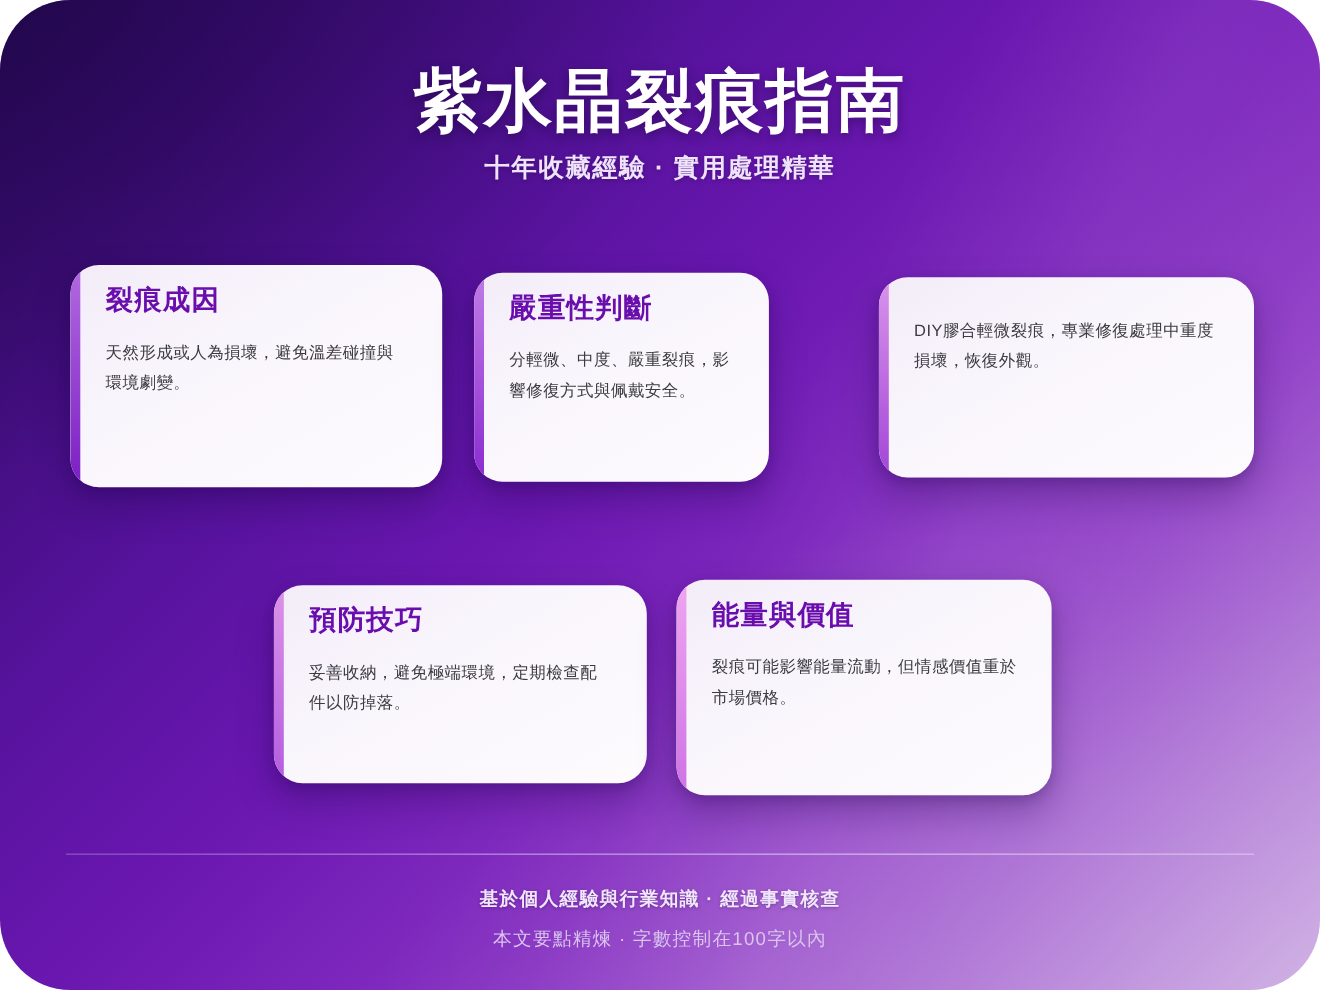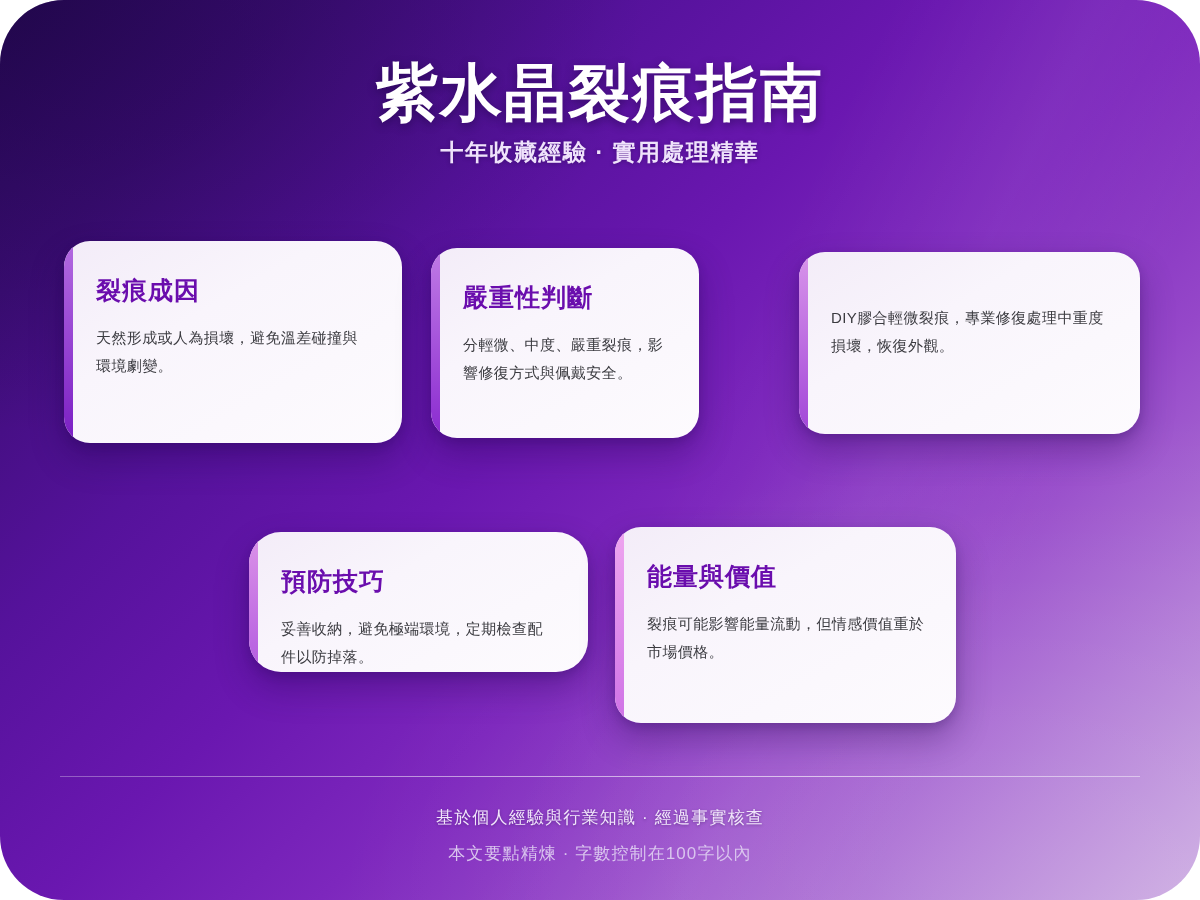--- a/index.html
+++ b/index.html
@@ -74,21 +74,21 @@
 
   
   .card {
     position: absolute;
     box-sizing: border-box;
     background: linear-gradient(150deg, #f3ecf8 0%, #f9f5fc 38%, #fdfbfe 100%);
     border-radius: 26px;
     box-shadow:
       0 16px 34px rgba(30, 0, 70, 0.30),
       0 4px 10px rgba(30, 0, 70, 0.18);
-    padding: 34px 30px 26px 32px;
+    padding: 17px 30px 26px 32px;
     overflow: hidden;
     z-index: 3;
   }
   .card .accent {
     position: absolute;
     left: 0;
     top: 0;
     bottom: 0;
     width: 9px;
     border-top-left-radius: 26px;
@@ -107,21 +107,21 @@
     font-size: 15px;
     line-height: 1.85;
     color: #3b3b40;
     letter-spacing: 0.4px;
   }
 
   
   #card-0 { left: 64px;  top: 241px; width: 338px; height: 202px; }
   #card-1 { left: 431px; top: 248px; width: 268px; height: 190px; }
   #card-2 { left: 799px; top: 252px; width: 341px; height: 182px; }
-  #card-3 { left: 249px; top: 532px; width: 339px; height: 140px; border-radius: 32px; }
+  #card-3 { left: 249px; top: 532px; width: 339px; height: 180px; }
   #card-4 { left: 615px; top: 527px; width: 341px; height: 196px; }
 
   #card-0 .card-title,
   #card-1 .card-title { }
 
   
   .footer {
     position: absolute;
     left: 0;
     right: 0;
@@ -136,21 +136,21 @@
     background: linear-gradient(90deg,
       rgba(255,255,255,0.30) 0%,
       rgba(255,255,255,0.55) 40%,
       rgba(255,255,255,0.62) 70%,
       rgba(255,255,255,0.45) 100%);
   }
   .footer-line-1 {
     margin: 0;
     font-size: 17px;
     line-height: 1.5;
-    font-weight: normal;
+    font-weight: bold;
     color: #f1e6fb;
     letter-spacing: 1.2px;
     text-shadow: 0 1px 3px rgba(25, 0, 55, 0.35);
   }
   .footer-line-2 {
     margin: 10px 0 0 0;
     font-size: 17px;
     line-height: 1.5;
     color: #d9c4ee;
     letter-spacing: 1.1px;

